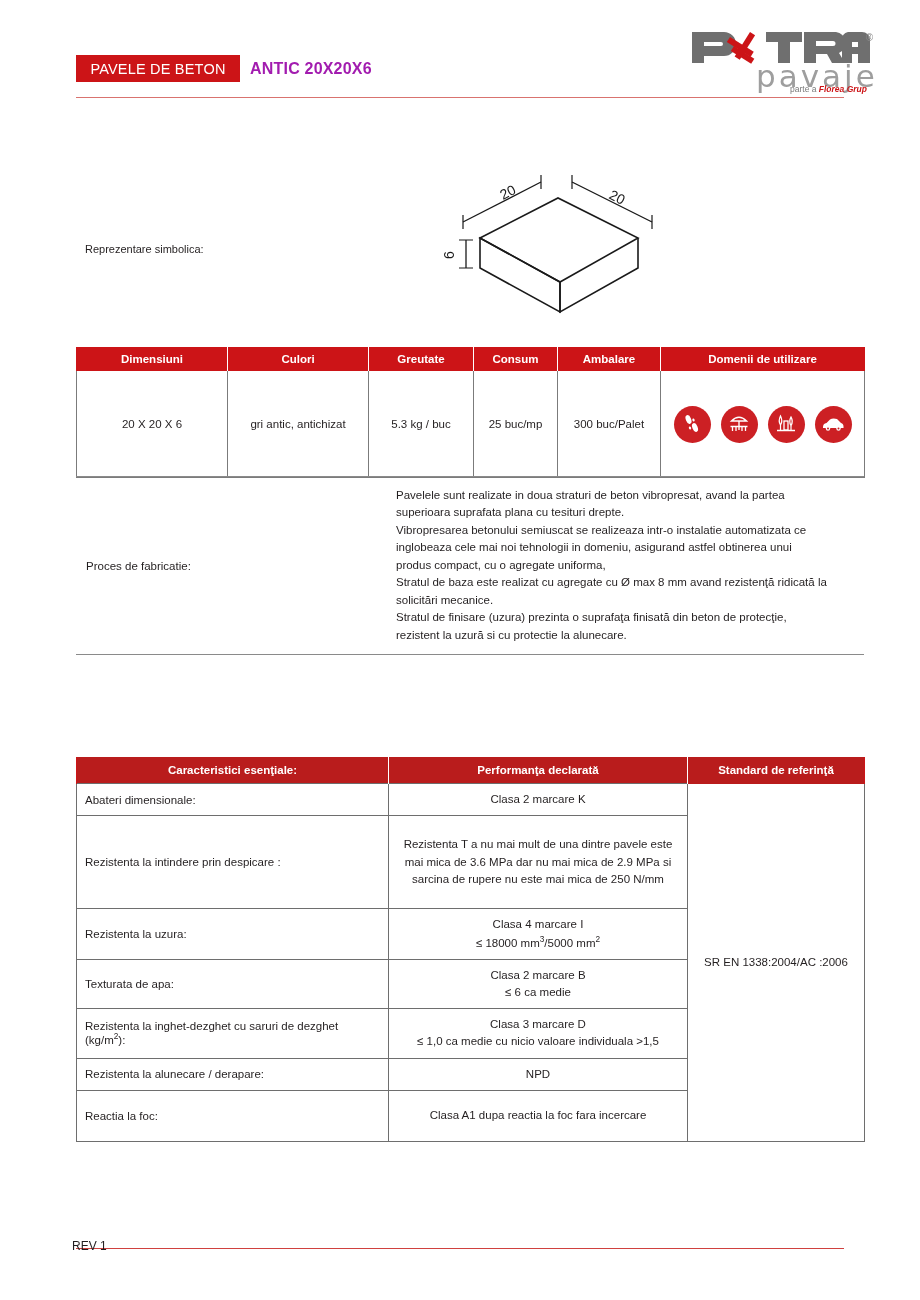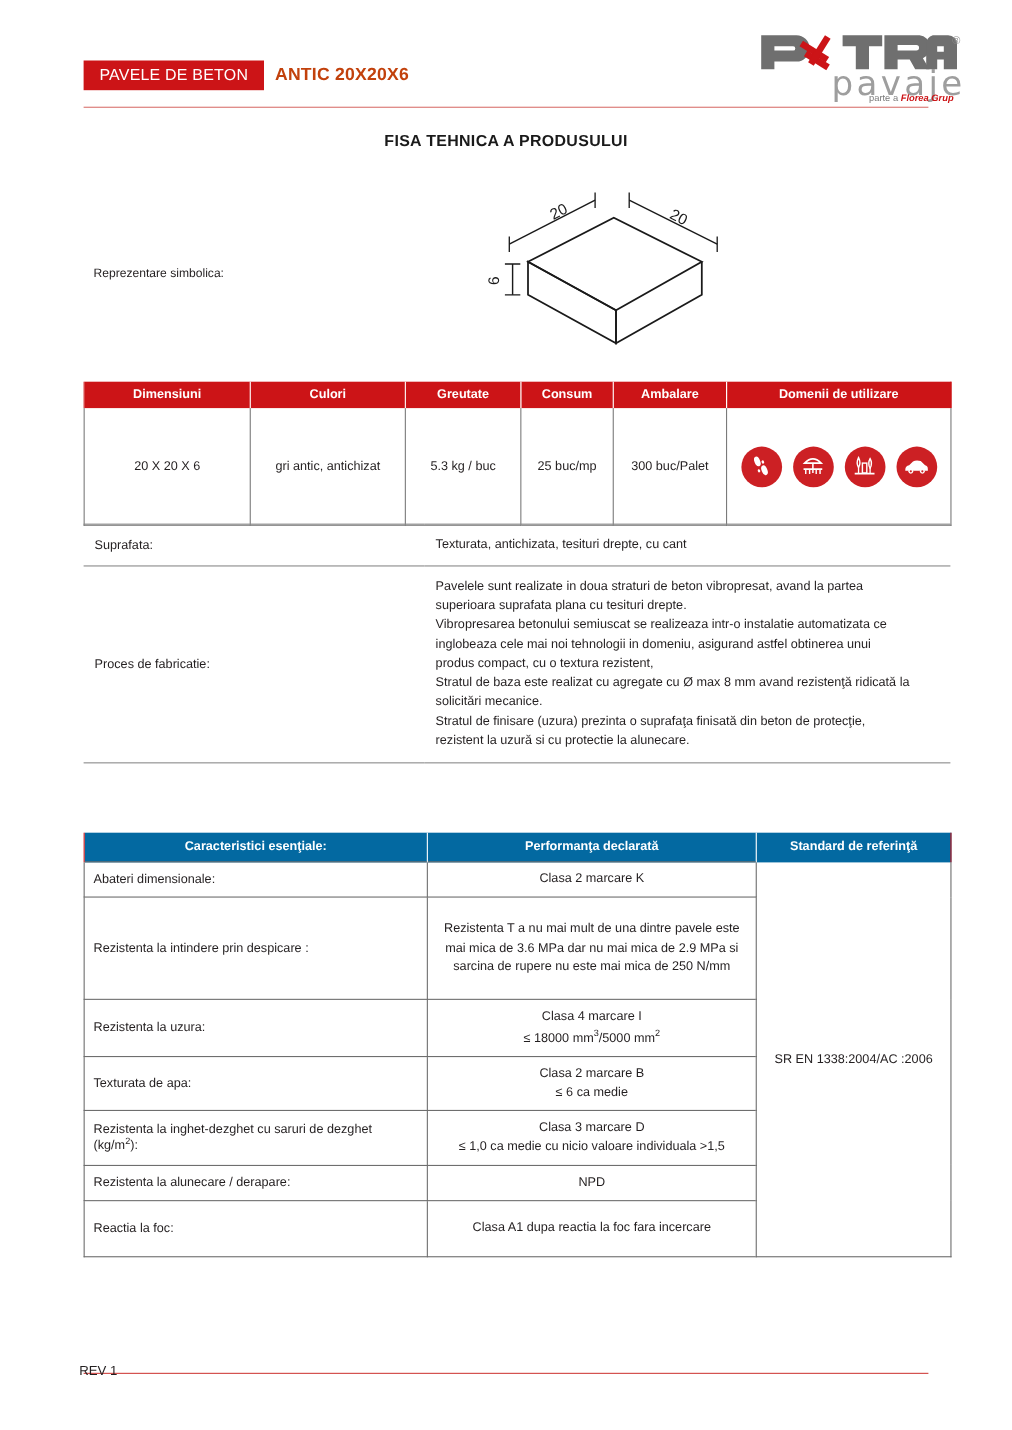--- a/index.html
+++ b/index.html
@@ -43,21 +43,21 @@
     justify-content: center;
   }
   .product-title {
     position: absolute;
     left: 250px; top: 55px;
     height: 27px;
     display: flex;
     align-items: center;
     font-size: 16px;
     font-weight: bold;
-    color: #c2410c;
+    color: #a21caf;
     letter-spacing: .2px;
   }
   .header-rule {
     position: absolute;
     left: 76px; top: 97px;
     width: 768px; height: 1px;
     background: #d9736f;
   }
 
   
@@ -183,21 +183,21 @@
 
   
   .char-table {
     position: absolute;
     left: 76px; top: 757px;
     width: 788px;
     border-collapse: collapse;
     table-layout: fixed;
   }
   .char-table th {
-    background: #0369a1;
+    background: #b91c1c;
     color: #ffffff;
     font-size: 11.5px;
     font-weight: bold;
     height: 24px;
     text-align: center;
     border-left: 1px solid #ffffff;
     border-right: 1px solid #ffffff;
   }
   .char-table th:first-child { border-left: 1px solid #CC1417; }
   .char-table th:last-child { border-right: 1px solid #CC1417; }
@@ -258,21 +258,20 @@
         <path d="M114 2 H146 a11 11 0 0 1 3 21 l6 10 H142 l-5 -9 H126 V33 H114 Z M126 11 V16 H143 a2.5 2.5 0 0 0 0 -5 Z" fill="#6f6f6f"></path>
 
         <path d="M158 2 H172 a8 8 0 0 1 8 8 V33 H168 V24 H162 V33 H152 V10 a8 8 0 0 1 6 -8 Z M162 12 V17 H168 V12 Z" fill="#6f6f6f"></path>
       </svg>
       <span class="logo-reg">®</span>
       <div class="logo-pavaje">pavaje</div>
       <div class="logo-sub"><span>parte a </span><b>Florea Grup</b></div>
     </div>
   </div>
 
-  <div class="doc-title">FISA TEHNICA A PRODUSULUI</div>
 
   <div class="repr-label">Reprezentare simbolica:</div>
   <div class="repr-figure">
     <svg width="300" height="170" viewBox="0 0 300 170">
       <g fill="none" stroke="#1a1a1a" stroke-width="1.6">
 
         <path d="M80 78 L158 38 L238 78 L160 122 Z"></path>
 
         <path d="M80 78 L80 108 L160 152 L160 122 Z"></path>
 
@@ -360,33 +359,27 @@
             </span>
           </div>
         </td>
       </tr>
     </tbody>
   </table>
 
   <table class="desc-table">
     <tbody>
       <tr>
-        <td class="desc-label">Suprafata:</td>
-        <td class="desc-value">
-          <p>Texturata, antichizata, tesituri drepte, cu cant</p>
-        </td>
-      </tr>
-      <tr>
         <td class="desc-label">Proces de fabricatie:</td>
         <td class="desc-value">
           <p>Pavelele sunt realizate in doua straturi de beton vibropresat, avand la partea</p>
           <p>superioara suprafata plana cu tesituri drepte.</p>
           <p>Vibropresarea betonului semiuscat se realizeaza intr-o instalatie automatizata ce</p>
           <p>inglobeaza cele mai noi tehnologii in domeniu, asigurand astfel obtinerea unui</p>
-          <p>produs compact, cu o textura rezistent,</p>
+          <p>produs compact, cu o agregate uniforma,</p>
           <p>Stratul de baza este realizat cu agregate cu Ø max 8 mm avand rezistenţă ridicată la</p>
           <p>solicitări mecanice.</p>
           <p>Stratul de finisare (uzura) prezinta o suprafaţa finisată din beton de protecţie,</p>
           <p>rezistent la uzură si cu protectie la alunecare.</p>
         </td>
       </tr>
     </tbody>
   </table>
 
   <table class="char-table">

